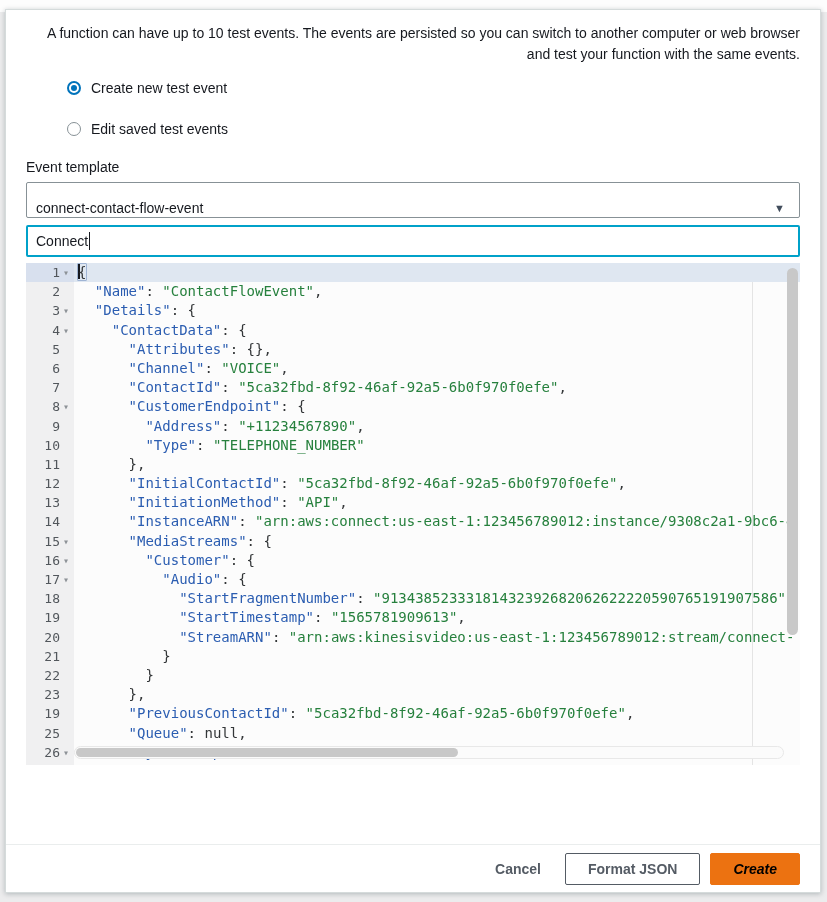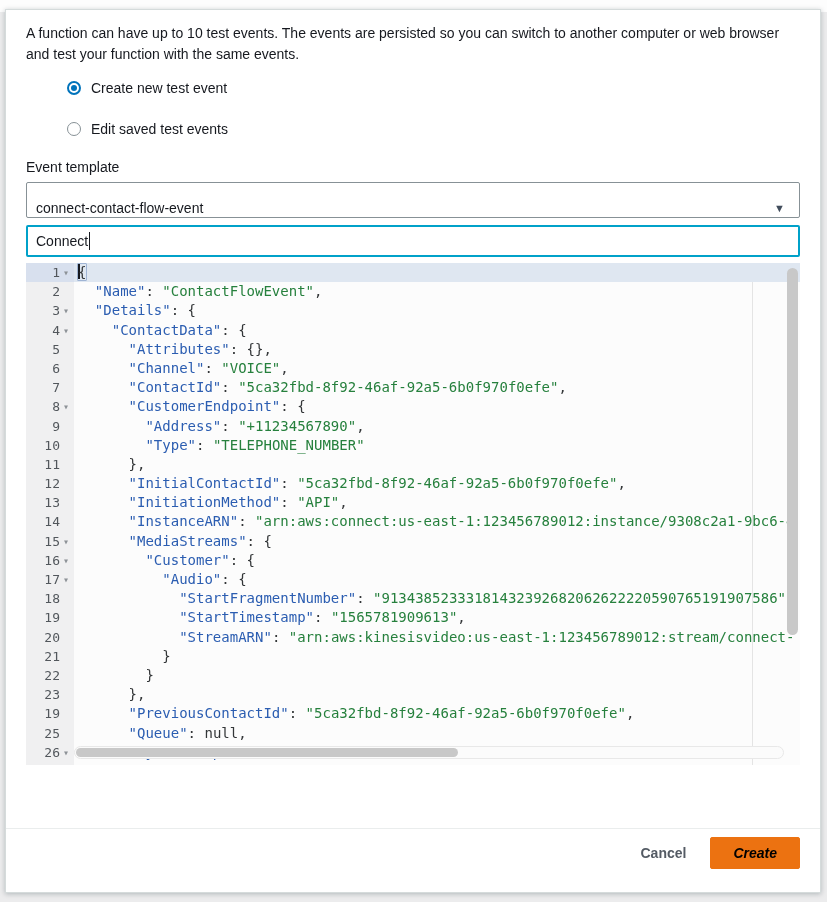--- a/index.html
+++ b/index.html
@@ -10,21 +10,21 @@
   .dialog { position:absolute; left:5px; top:9px; width:816px; height:884px;
     background:#fff; border:1px solid #d5dbdb; box-shadow:0 1px 5px rgba(0,28,36,.25); }
 
   
   .hdr { height:55px; padding:16px 20px; background:#fafafa; border-bottom:1px solid #eaeded; position:relative; }
   .hdr h1 { font-size:18px; font-weight:700; }
   .close-btn { position:absolute; right:16px; top:13px; width:30px; height:30px;
     background:none; border:none; font-size:19px; color:#545b64; cursor:pointer; line-height:30px; }
 
   .bodyc { padding:0 20px; }
-  .desc { margin-top:13px; font-size:14px; line-height:21px; max-width:780px; }
+  .desc { margin-top:13px; font-size:14px; line-height:21px; max-width:780px;text-align:right; }
 
   
   .radio-row { display:flex; align-items:center; gap:10px; margin-top:14px; height:17px; cursor:pointer;padding-left:41px; }
   .radio-row + .radio-row { margin-top:24px; }
   .radio { width:14px; height:14px; border-radius:50%; border:1px solid #879196; background:#fff; position:relative; flex:0 0 14px; }
   .radio.sel { border:2px solid #0073bb; }
   .radio.sel::after { content:""; position:absolute; left:2px; top:2px; width:6px; height:6px; border-radius:50%; background:#0073bb; }
   .radio-label { font-size:14px; }
 
   .field-label { font-size:14px; margin-top:22px; }
@@ -55,21 +55,21 @@
   .bmatch { border:1px solid #9fb4d4; border-radius:1px; margin:-1px; }
   .caret { display:inline-block; width:2px; height:15px; background:#16191f; vertical-align:-2px; margin-right:-2px; }
 
   .vscroll { position:absolute; right:2px; top:5px; width:11px; height:367px; background:#c8c8c8;
     border-radius:6px; z-index:3; cursor:pointer; }
   .hscroll { position:absolute; left:48px; right:16px; bottom:6px; height:13px; background:#fbfbfb;
     border:1px solid #e8e8e8; border-radius:7px; z-index:3; }
   .hthumb { position:absolute; left:1px; top:1px; height:9px; width:54%; background:#c8c8c8; border-radius:5px; cursor:pointer; }
 
   
-  .ftr { position:absolute; left:0; right:0; bottom:16px; height:48px; background:#fff; border-top:1px solid #eaeded;
+  .ftr { position:absolute; left:0; right:0; bottom:0; height:48px; background:#fff; border-top:1px solid #eaeded;
     display:flex; align-items:center; justify-content:flex-end; gap:10px; padding:0 20px; }
   .btn { font-family:"Liberation Sans", sans-serif; font-size:14px; font-weight:700; border-radius:2px; cursor:pointer; }
   .btn-link { background:none; border:none; color:#545b64; padding:7px 14px; }
   .btn-normal { background:#fff; border:1px solid #545b64; color:#545b64; padding:7px 22px; }
   .btn-primary { background:#ec7211; border:1px solid #ec7211; color:#000000; padding:7px 22px;font-style:italic; }
 </style>
 </head>
 <body>
 
 <div class="dialog">
@@ -241,16 +241,17 @@
         </div>
       <div class="vscroll"></div>
       <div class="hscroll">
         <div class="hthumb"></div>
       </div>
     </div>
   </div>
 
   <div class="ftr">
     <button class="btn btn-link">Cancel</button>
+    <button class="btn btn-normal">Format JSON</button>
     <button class="btn btn-primary">Create</button>
   </div>
 
 </div>
 
 </body></html>

